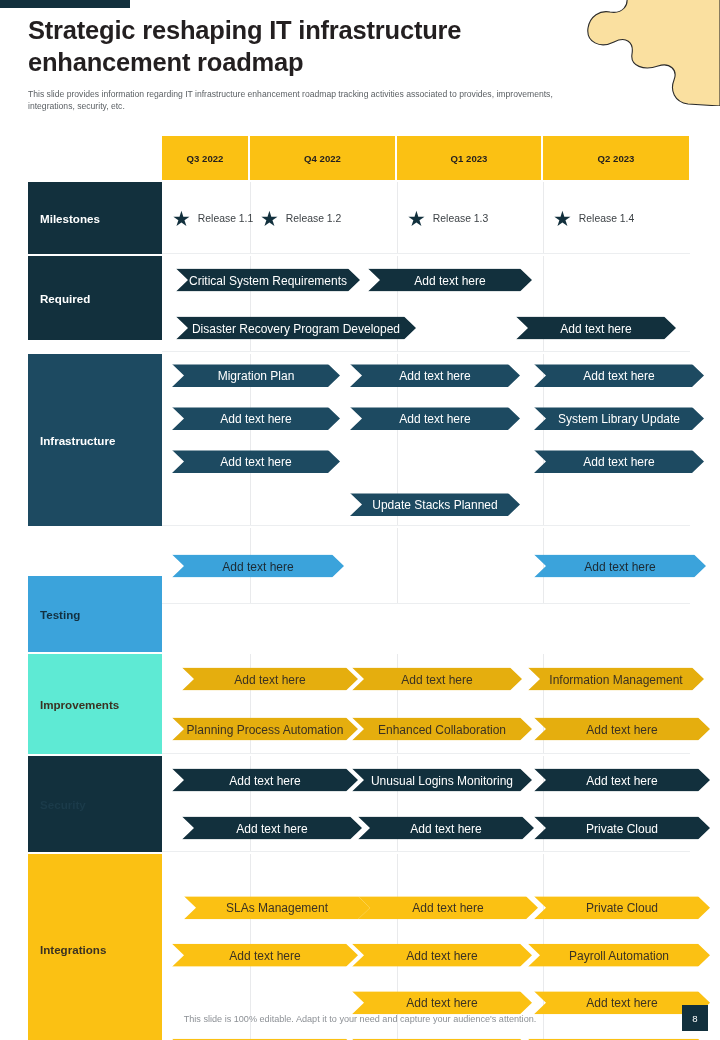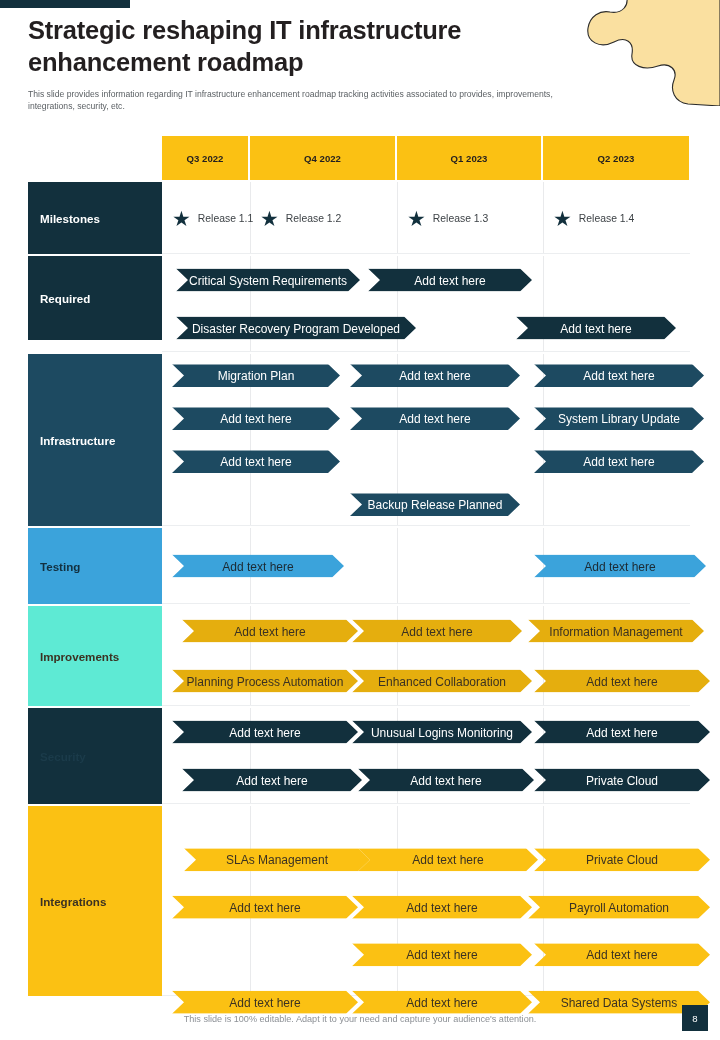--- a/index.html
+++ b/index.html
@@ -150,26 +150,26 @@
           <div class="lane" style="--lh: 43px; height: 43px; position: absolute; left: 0px; right: 0px; top: 43px;">
             <div class="chev navy" style="left: 10px; width: 168px;">Add text here</div>
             <div class="chev navy" style="left: 188px; width: 170px;">Add text here</div>
             <div class="chev navy" style="left: 372px; width: 170px;">System Library Update</div>
           </div>
           <div class="lane" style="--lh: 43px; height: 43px; position: absolute; left: 0px; right: 0px; top: 86px;">
             <div class="chev navy" style="left: 10px; width: 168px;">Add text here</div>
             <div class="chev navy" style="left: 372px; width: 170px;">Add text here</div>
           </div>
           <div class="lane" style="--lh: 43px; height: 43px; position: absolute; left: 0px; right: 0px; top: 129px;">
-            <div class="chev navy" style="left: 188px; width: 170px;">Backup Release Planned</div>
-          </div>
-        </div>
-      </div>
-      <div class="body-row">
-        <div class="cat" style="background: rgb(59, 163, 219); color: rgb(18, 48, 64); height: 76px;">Testing</div>
+            <div class="chev navy" style="left: 188px; width: 170px;">Update Stacks Planned</div>
+          </div>
+        </div>
+      </div>
+      <div class="body-row">
+        <div class="cat" style="background: rgb(59, 163, 219); color: rgb(18, 48, 64); height: 76px; margin-top: 48px;">Testing</div>
         <div class="lanes" style="height: 76px;">
           <div class="colsep" style="left: 88px;"></div>
           <div class="colsep" style="left: 235px;"></div>
           <div class="colsep" style="left: 381px;"></div>
           <div class="rowsep" style="bottom: 0px;"></div>
           <div class="lane" style="--lh: 76px; height: 76px; position: absolute; left: 0px; right: 0px; top: 0px;">
             <div class="chev blue" style="left: 10px; width: 172px;">Add text here</div>
             <div class="chev blue" style="left: 372px; width: 172px;">Add text here</div>
           </div>
         </div>

